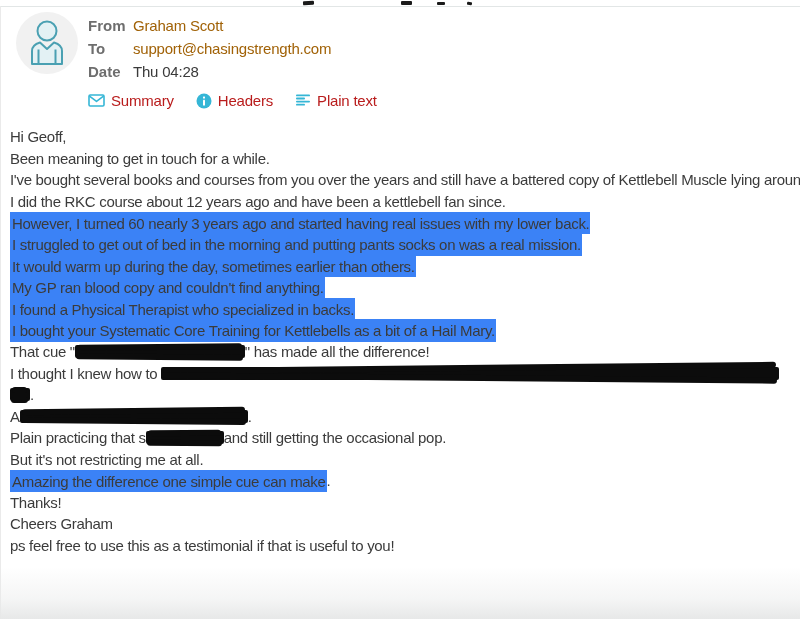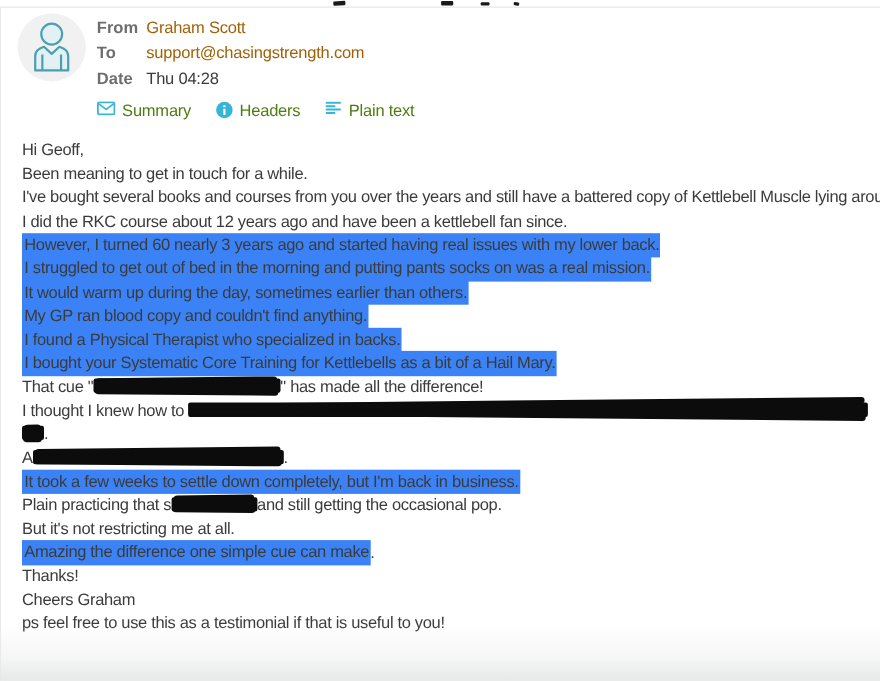--- a/index.html
+++ b/index.html
@@ -19,27 +19,27 @@
   
   .header{position:absolute;top:8px;left:0;width:100%;height:112px;}
   .avatar{position:absolute;left:16px;top:4px;width:62px;height:62px;border-radius:50%;
     background:#f1f1f1;display:flex;align-items:center;justify-content:center;}
   .meta{position:absolute;left:88px;top:6px;}
   .meta-row{display:flex;height:23px;align-items:center;font-size:15px;}
   .meta-row .lbl{width:45px;color:#6e6e6e;font-weight:700;flex:none;}
   .meta-row .val{color:#a16207;text-decoration:none;letter-spacing:-0.2px;}
   .meta-row .val.plain{color:#3a3a3a;}
   .actions{margin-top:9px;display:flex;align-items:center;}
-  .abtn{display:inline-flex;gap:6px;border:none;background:none;
-    padding:0;margin:0 22px 0 0;color:#4d7c0f;font-size:15px;cursor:pointer;
+  .abtn{display:inline-flex;align-items:center;gap:6px;border:none;background:none;
+    padding:0;margin:0 22px 0 0;color:#b91c1c;font-size:15px;cursor:pointer;
     font-family:inherit;letter-spacing:-0.2px;}
   .abtn svg{display:block;}
 
   
-  .mailbody{position:absolute;top:126px;left:20px;right:0;font-size:15px;
+  .mailbody{position:absolute;top:126px;left:10px;right:0;font-size:15px;
     letter-spacing:-0.3px;line-height:21.5px;}
   .line{height:21.5px;white-space:pre;}
   .line span,.line mark{white-space:pre;}
   mark.hl{background:#3b82f6;color:inherit;padding:2.5px 1px 3px 2px;}
   .redact{display:inline-block;height:13px;background:#0c0c0c;border-radius:2px;
     vertical-align:-1px;position:relative;}
   .redact::before{content:"";position:absolute;top:-1.5px;left:2px;right:3px;height:6px;
     background:#0c0c0c;border-radius:3px;transform:rotate(-0.6deg);}
   .redact::after{content:"";position:absolute;bottom:-1.5px;left:1px;right:2px;height:6px;
     background:#0c0c0c;border-radius:3px;transform:rotate(0.5deg);}
@@ -116,21 +116,20 @@
     <div class="line"><mark class="hl">However, I turned 60 nearly 3 years ago and started having real issues with my lower back.</mark></div>
     <div class="line"><mark class="hl">I struggled to get out of bed in the morning and putting pants socks on was a real mission.</mark></div>
     <div class="line"><mark class="hl">It would warm up during the day, sometimes earlier than others.</mark></div>
     <div class="line"><mark class="hl">My GP ran blood copy and couldn't find anything.</mark></div>
     <div class="line"><mark class="hl">I found a Physical Therapist who specialized in backs.</mark></div>
     <div class="line"><mark class="hl">I bought your Systematic Core Training for Kettlebells as a bit of a Hail Mary.</mark></div>
     <div class="line"><span>That cue "</span><span class="redact" style="width: 170px;"></span><span>" has made all the difference!</span></div>
     <div class="line"><span>I thought I knew how to </span><span class="redact" style="width: 618px;"></span></div>
     <div class="line"><span class="redact" style="width: 20px;"></span><span>.</span></div>
     <div class="line"><span>A</span><span class="redact" style="width: 228px;"></span><span>.</span></div>
-    <div class="line"><mark class="hl">It took a few weeks to settle down completely, but I'm back in business.</mark></div>
     <div class="line"><span>Plain practicing that s</span><span class="redact" style="width: 78px;"></span><span>and still getting the occasional pop.</span></div>
     <div class="line"><span>But it's not restricting me at all.</span></div>
     <div class="line"><mark class="hl">Amazing the difference one simple cue can make</mark><span>.</span></div>
     <div class="line"><span>Thanks!</span></div>
     <div class="line"><span>Cheers Graham</span></div>
     <div class="line"><span>ps feel free to use this as a testimonial if that is useful to you!</span></div>
   </div>
 
 <div class="bottom-fade"></div>
 

